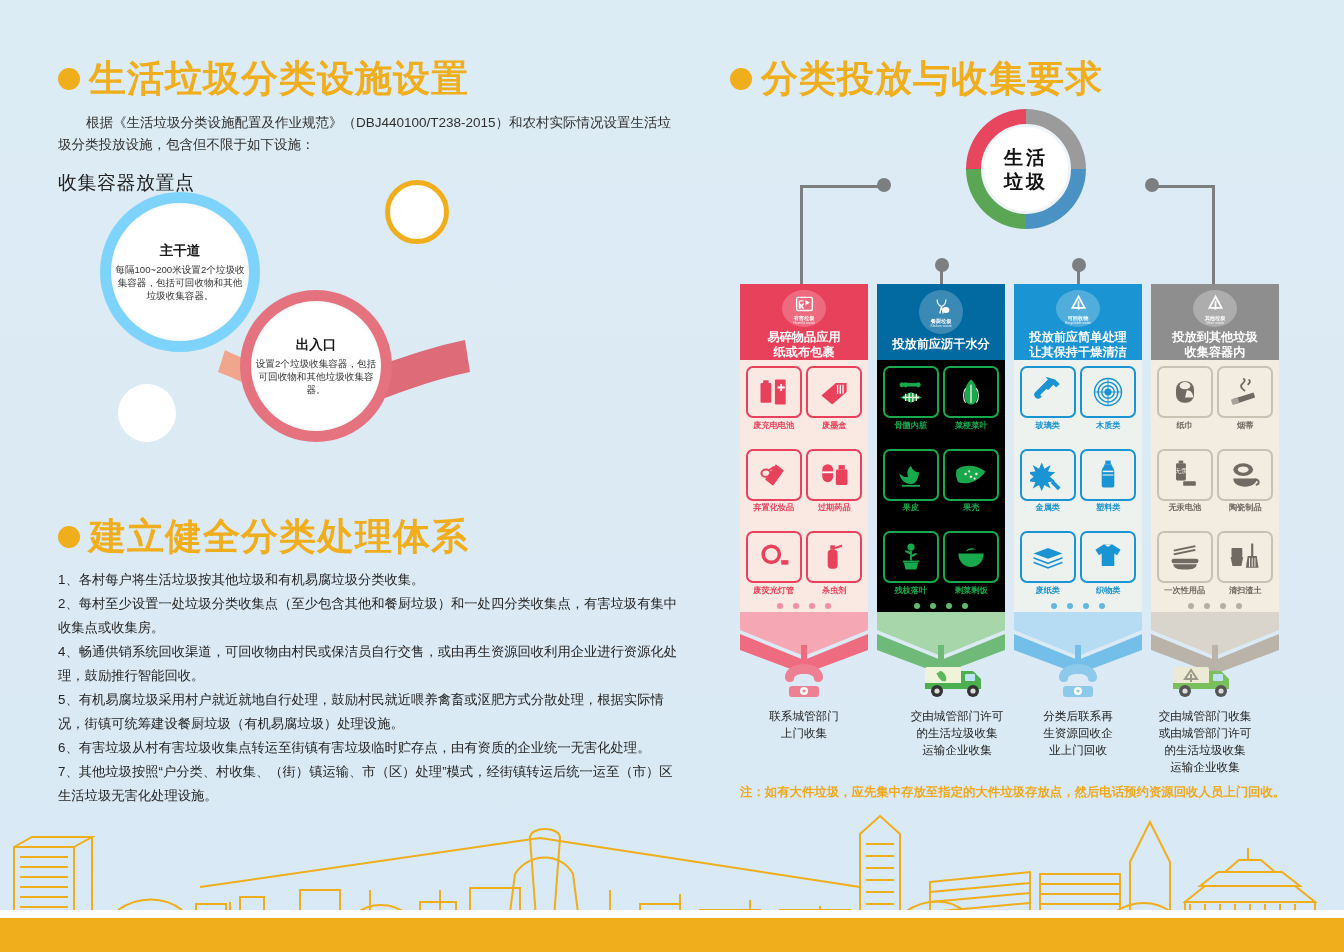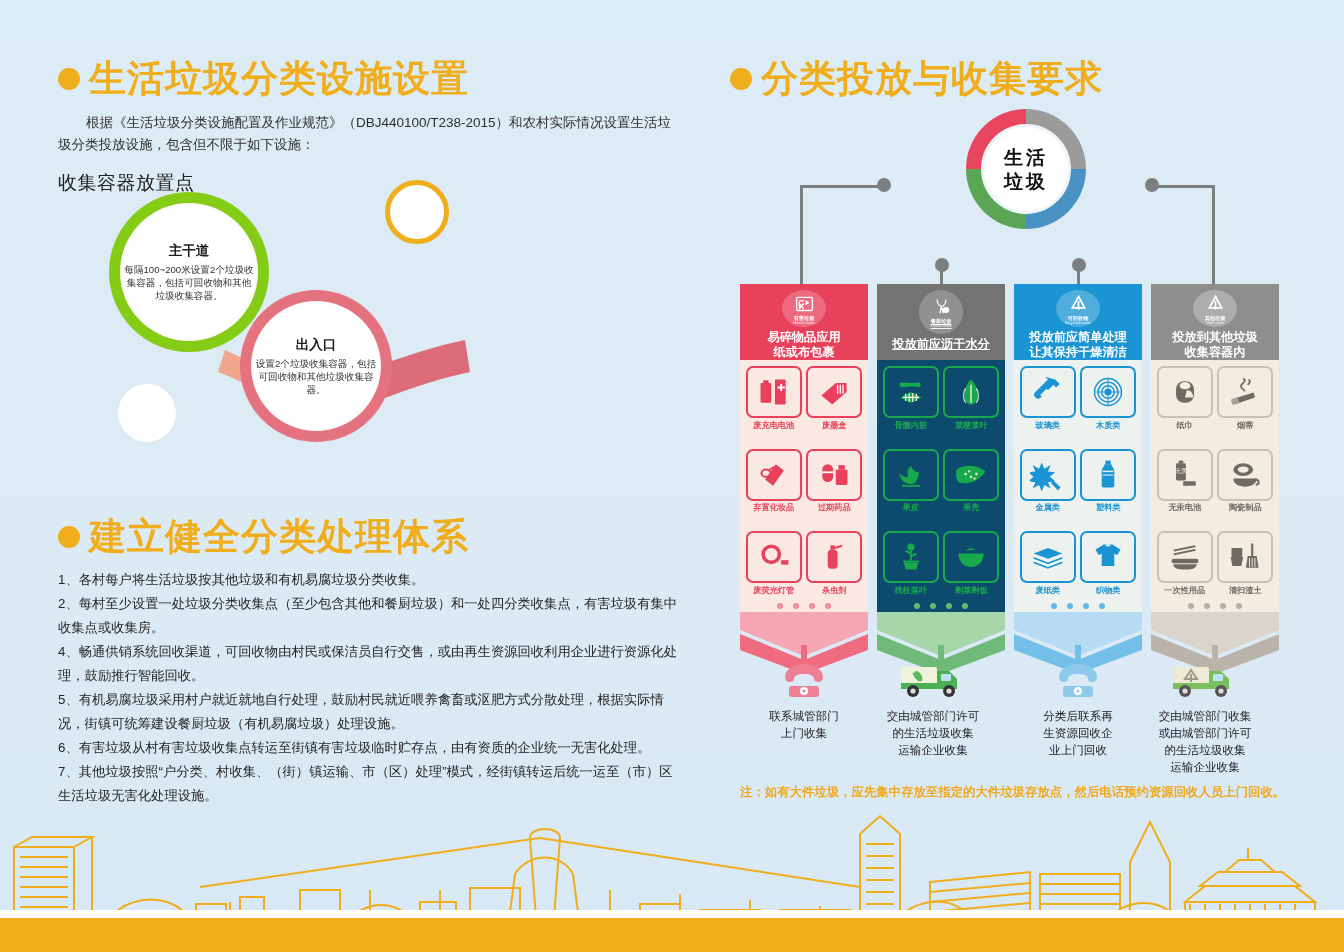--- a/index.html
+++ b/index.html
@@ -111,21 +111,21 @@
     <div class="sub-head">收集容器放置点</div>
   </div>
 
   <div id="circle-diagram">
 
     <svg width="520" height="320" style="position:absolute;left:0;top:0">
       <path d="M185,200 C215,215 230,215 250,220 L250,250 C225,245 205,232 178,222 Z" fill="#f0a68c"></path>
       <path d="M340,215 C370,205 395,196 425,190 L430,222 C400,228 372,238 345,248 Z" fill="#dd6b78"></path>
     </svg>
 
-    <div class="ring" style="left:69px; top:42px; width:160px; height:160px; background:#84cc16;">
+    <div class="ring" style="left:60px; top:42px; width:160px; height:160px; background:#7dd3fc;">
       <div class="inner" style="left:11px; top:11px; width:138px; height:138px;"></div>
       <div class="txt">
         <div class="rt">主干道</div>
         <div class="rb">每隔100~200米设置2个垃圾收集容器，包括可回收物和其他垃圾收集容器。</div>
       </div>
     </div>
 
     <div class="ring" style="left:200px; top:140px; width:152px; height:152px; background:#e4737f;">
       <div class="inner" style="left:11px; top:11px; width:130px; height:130px;"></div>
       <div class="txt">
@@ -284,33 +284,33 @@
       </div>
       <div class="chev">
         <svg viewBox="0 0 128 62" preserveAspectRatio="none">
           <path d="M0,0 L128,0 L128,18 L64,44 L0,18 Z" fill="#f6a7b4"></path>
           <path d="M0,22 L64,48 L128,22 L128,38 L64,62 L0,38 Z" fill="#ef6b80"></path>
         </svg>
       </div>
     </div>
 
     <div class="col" style="left:137px;">
-      <div class="hdr" style="background:#737373;text-decoration:underline;">
+      <div class="hdr" style="background:#0369a1;">
         <div class="badge" style="background:rgba(255,255,255,.22);">
           <svg class="bi" viewBox="0 0 24 24" fill="none" stroke="#fff" stroke-width="1.4">
             <path d="M7 4 C7 9 9 11 12 12 C15 11 17 9 17 4"></path>
             <path d="M12 12 L10 20 M12 12 L14 20"></path>
             <ellipse cx="17" cy="16" rx="4" ry="3.4" fill="#fff" stroke="none"></ellipse>
           </svg>
           <div class="bz">餐厨垃圾</div>
           <div class="be">Kitchen waste</div>
         </div>
         <div class="cap" style="white-space:pre-line;">投放前应沥干水分</div>
       </div>
-      <div class="body" style="background:#0c4a6e;">
+      <div class="body" style="background:#000000;">
         <div class="grid">
           <div class="cell">
             <div class="box" style="border-color:#19a94d;">
               <svg viewBox="0 0 40 36" fill="#19a94d">
                   <path d="M8 8a3 3 0 014 0a3 3 0 014 0l10 0a3 3 0 014 0a3 3 0 010 4a3 3 0 01-4 0l-10 0a3 3 0 01-4 0a3 3 0 01-4 0a3 3 0 010-4z"></path>
                   <path d="M8 24 l12-6 12 6 -12 6z"></path>
                   <path d="M11 24h18" stroke="#f5efe3" stroke-width="1.5"></path>
                   <path d="M14 20v8 M18 19v10 M22 19v10 M26 20v8" stroke="#f5efe3" stroke-width="1.4"></path>
                 </svg>
             </div>
@@ -600,21 +600,21 @@
           <path d="M23 3C12 3 4 9 4 16c0 3 2 5 5 5 2 0 4-1 4-3 0-3 3-5 10-5s10 2 10 5c0 2 2 3 4 3 3 0 5-2 5-5 0-7-8-13-19-13z"></path>
           <rect x="8" y="25" width="30" height="11" rx="3"></rect>
           <circle cx="23" cy="30" r="4" fill="#fff"></circle>
             <circle cx="23" cy="30" r="1.6" fill="#ef7f93"></circle>
         </svg>
       </div>
       <div class="rtxt" style="white-space:pre-line;">联系城管部门
 上门收集</div>
     </div>
 
-    <div class="res" style="left:128px;align-items:center;">
+    <div class="res" style="left:152px;align-items:center;">
       <div class="ico">
         <svg width="72" height="42" viewBox="0 0 72 42">
           <rect x="4" y="8" width="36" height="22" rx="2" fill="#eef3d9"></rect>
           <path d="M40 12 h12 l8 8 v10 h-20z" fill="#4caf50"></path>
           <rect x="44" y="15" width="10" height="7" rx="1" fill="#bfe3f5"></rect>
           <path d="M4 24 h36 v6 h-36z" fill="#4caf50"></path>
           <g fill="#5cb85c">
             <path d="M20 12 c4 2 6 6 5 10 c-3 1 -7 -2 -8 -5 c-1 -3 1 -5 3 -5z"></path>
             <path d="M22 22 l-6 -8" stroke="#5cb85c" stroke-width="1.6"></path>
           </g>

